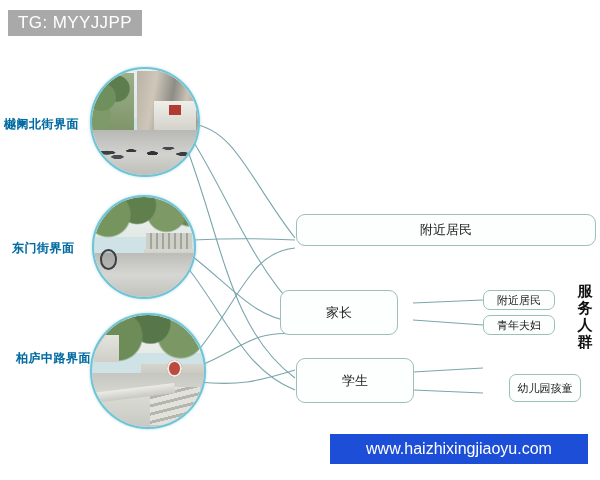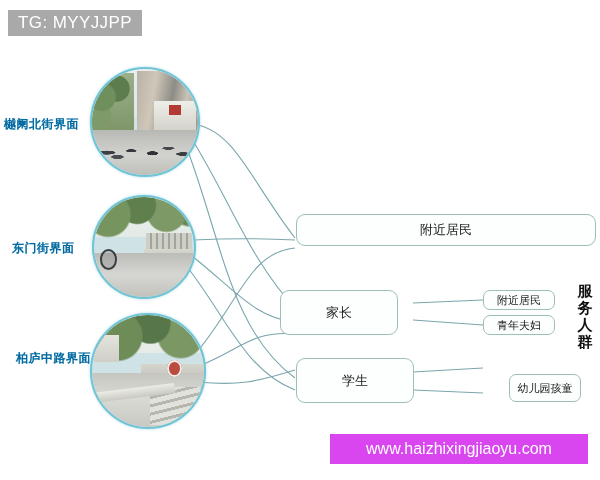--- a/index.html
+++ b/index.html
@@ -171,21 +171,21 @@
   }
   #vertical-title span { display: block; }
 
   
   #watermark {
     position: absolute;
     left: 330px;
     top: 434px;
     width: 258px;
     height: 30px;
-    background: #d946ef;
+    background: #1d4ed8;
     color: #ffffff;
     font-size: 16px;
     line-height: 30px;
     text-align: center;
     white-space: nowrap;
   }
 </style>
 </head>
 <body>
 

